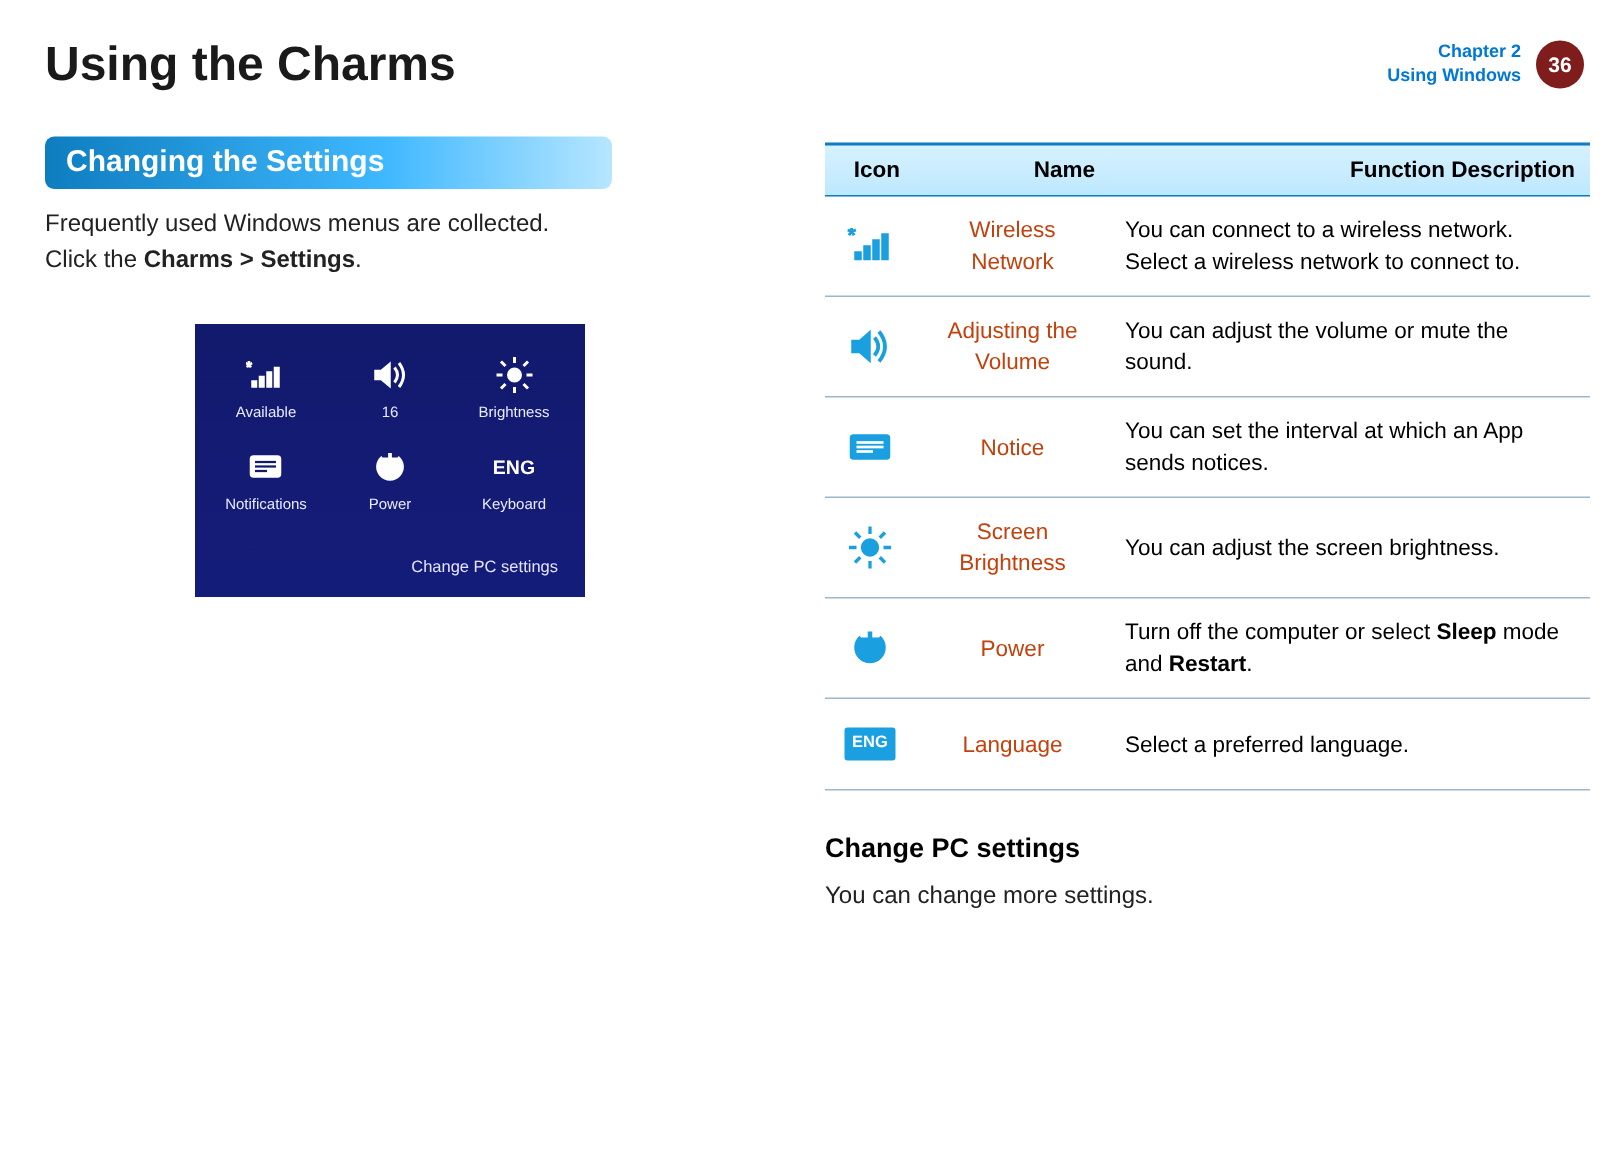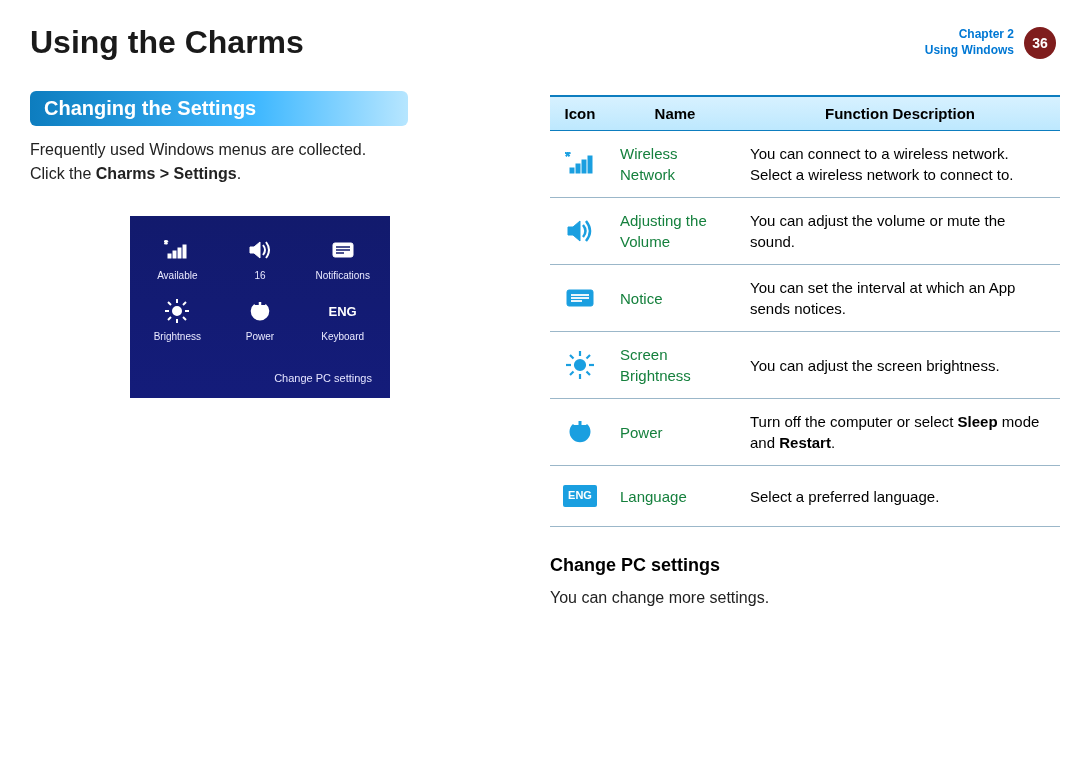--- a/index.html
+++ b/index.html
@@ -105,31 +105,31 @@
     width: 100%;
     border-collapse: collapse;
     font-size: 15px;
     margin-top: 4px;
   }
   table.icon-table th {
     background: linear-gradient(#d7f1ff,#bde8fe);
     border-top: 2px solid #0d7dbf;
     border-bottom: 1px solid #0d7dbf;
     font-weight: 700;
-    text-align: center;
+    text-align: right;
     padding: 8px 10px;
   }
   table.icon-table td {
     border-bottom: 1px solid #9bb7c9;
     padding: 12px 10px;
     vertical-align: middle;
     line-height: 1.4;
   }
   .col-icon { width: 60px; text-align: center; }
-  .col-name { width: 130px; color: #15803d; text-align: left; }
+  .col-name { width: 130px; color: #c2410c; text-align: center; }
   .icon-cell {
     display: flex;
     justify-content: center;
     align-items: center;
     width: 40px;
     height: 36px;
   }
   .icon-cell svg { fill: #1a9fe0; stroke: #1a9fe0; }
   .eng-badge {
     display: inline-block;
@@ -191,49 +191,49 @@
               <polygon points="2,8 6,8 12,3 12,19 6,14 2,14"></polygon>
               <path d="M15 6 Q19 11 15 16" fill="none" stroke-width="2"></path>
               <path d="M18 3 Q24 11 18 19" fill="none" stroke-width="2"></path>
             </svg>
           </div>
           <div class="charm-label">16</div>
         </div>
 
         <div class="charm-cell">
           <div class="charm-icon">
-            <svg width="22" height="18" viewBox="0 0 22 18">
-              <rect x="1" y="2" width="20" height="14" rx="2"></rect>
-              <line x1="4" y1="6" x2="18" y2="6" stroke="#111a6b" stroke-width="1.5"></line>
-              <line x1="4" y1="9" x2="18" y2="9" stroke="#111a6b" stroke-width="1.5"></line>
-              <line x1="4" y1="12" x2="12" y2="12" stroke="#111a6b" stroke-width="1.5"></line>
-            </svg>
-          </div>
-          <div class="charm-label">Notifications</div>
-        </div>
-
-        <div class="charm-cell">
-          <div class="charm-icon">
             <svg width="26" height="26" viewBox="0 0 26 26" stroke-width="2">
               <circle cx="13" cy="13" r="4" fill="#fff"></circle>
               <line x1="13" y1="1" x2="13" y2="5"></line>
               <line x1="13" y1="21" x2="13" y2="25"></line>
               <line x1="1" y1="13" x2="5" y2="13"></line>
               <line x1="21" y1="13" x2="25" y2="13"></line>
               <line x1="4" y1="4" x2="7" y2="7"></line>
               <line x1="19" y1="19" x2="22" y2="22"></line>
               <line x1="4" y1="22" x2="7" y2="19"></line>
               <line x1="19" y1="7" x2="22" y2="4"></line>
             </svg>
           </div>
           <div class="charm-label">Brightness</div>
         </div>
 
         <div class="charm-cell">
           <div class="charm-icon">
+            <svg width="22" height="18" viewBox="0 0 22 18">
+              <rect x="1" y="2" width="20" height="14" rx="2"></rect>
+              <line x1="4" y1="6" x2="18" y2="6" stroke="#111a6b" stroke-width="1.5"></line>
+              <line x1="4" y1="9" x2="18" y2="9" stroke="#111a6b" stroke-width="1.5"></line>
+              <line x1="4" y1="12" x2="12" y2="12" stroke="#111a6b" stroke-width="1.5"></line>
+            </svg>
+          </div>
+          <div class="charm-label">Notifications</div>
+        </div>
+
+        <div class="charm-cell">
+          <div class="charm-icon">
             <svg width="22" height="22" viewBox="0 0 22 22" fill="none" stroke-width="2.5">
               <path d="M11 2 L11 11"></path>
               <path d="M6 5 A8 8 0 1 0 16 5"></path>
             </svg>
           </div>
           <div class="charm-label">Power</div>
         </div>
 
         <div class="charm-cell">
           <div class="charm-icon">

